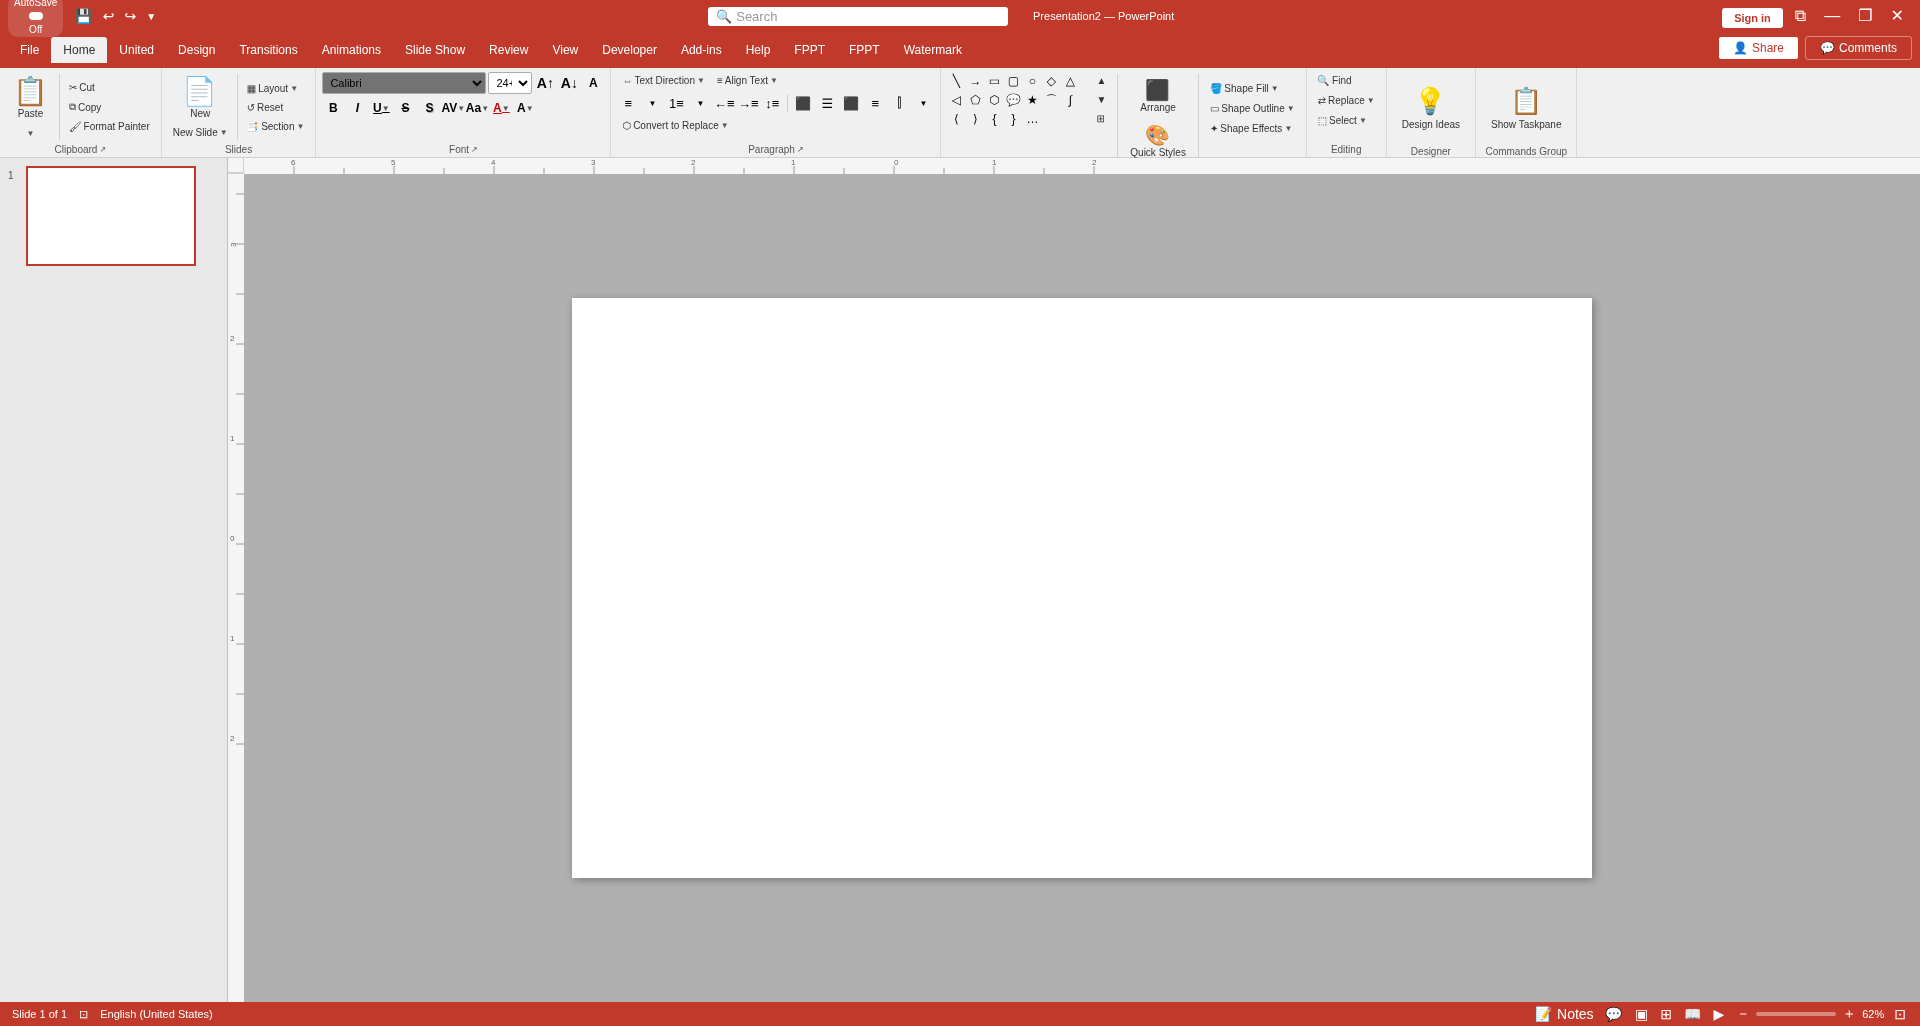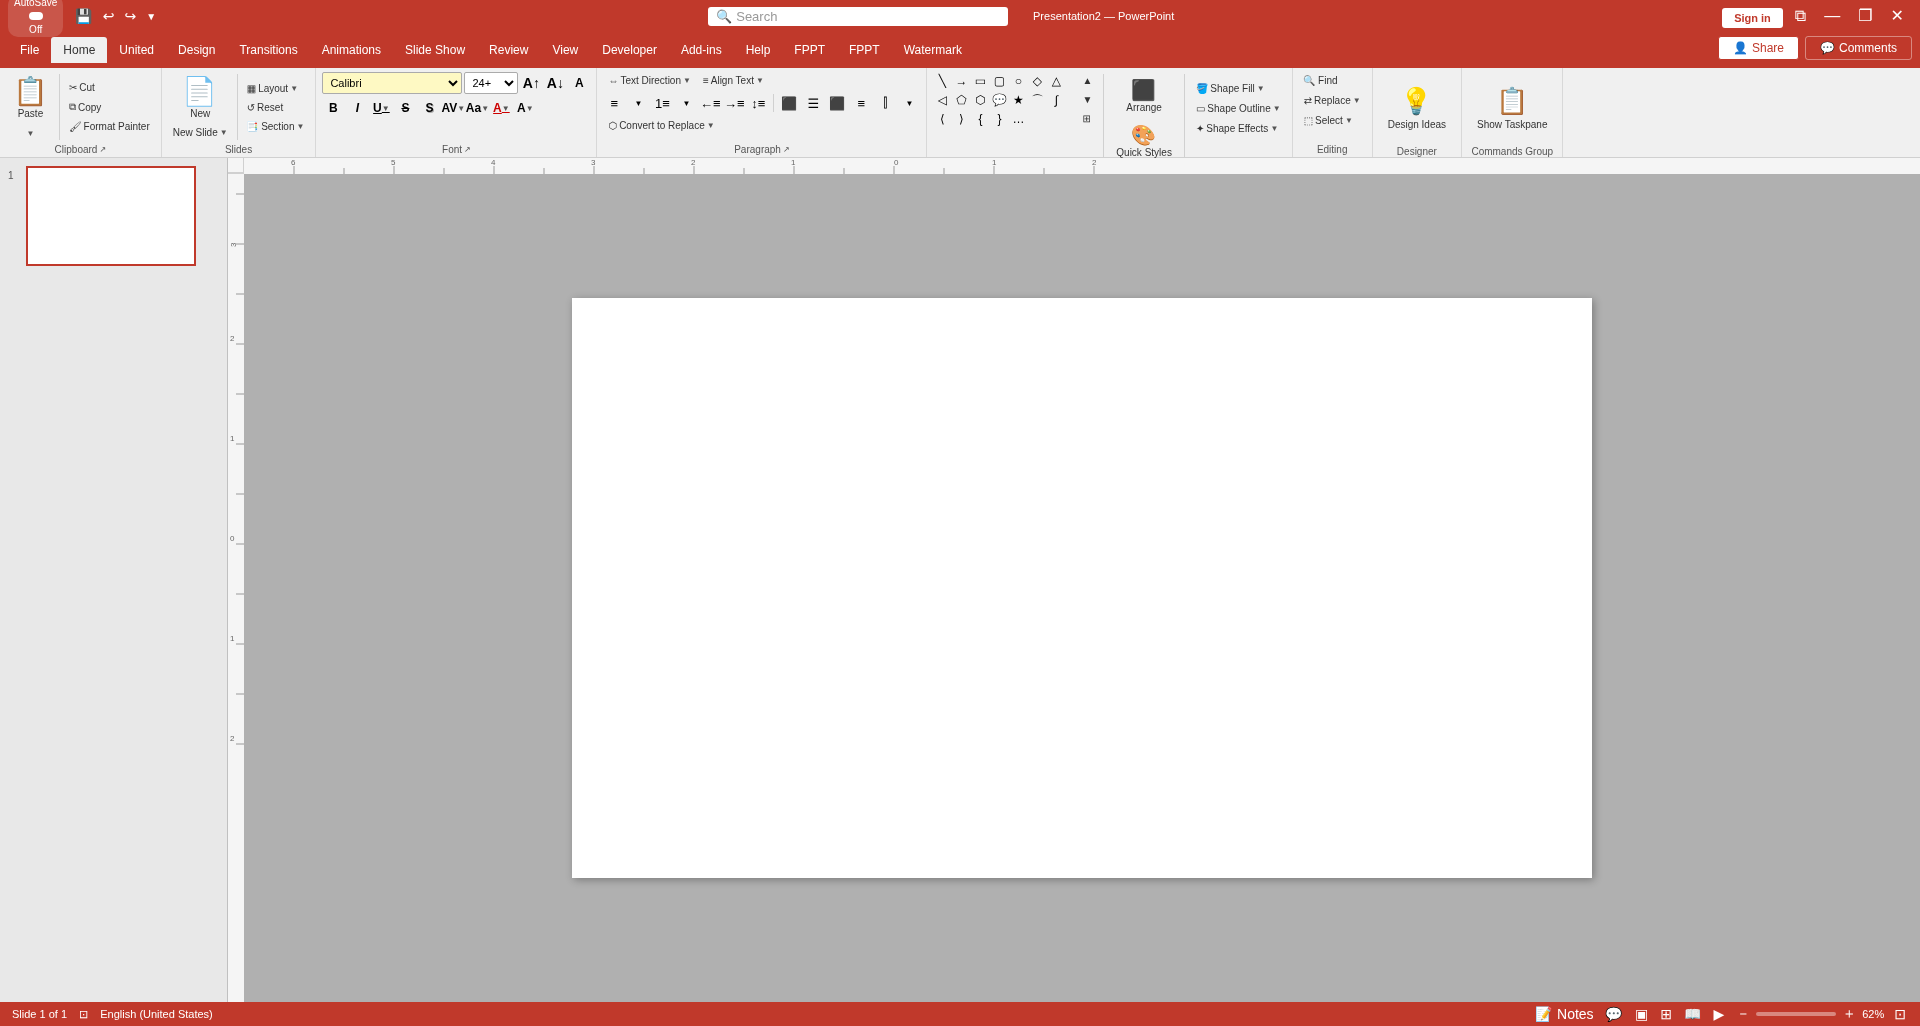--- a/index.html
+++ b/index.html
@@ -102,25 +102,25 @@
       display: flex; align-items: center; gap: 2px;
       cursor: pointer; padding: 2px 4px;
       border: 1px solid transparent; border-radius: 2px;
       font-size: 10px; color: #333; background: transparent;
     }
     .dropdown-arrow { font-size: 8px; color: #555; }
     .separator { width: 1px; background: #d0d0d0; margin: 2px 2px; align-self: stretch; }
     
     
     .font-selector {
-      width: 140px; height: 22px; border: 1px solid #ababab; border-radius: 2px;
-      font-size: 11px; padding: 1px 3px; background: #fef9c3; cursor: pointer;
+      width: 164px; height: 22px; border: 1px solid #ababab; border-radius: 2px;
+      font-size: 11px; padding: 1px 3px; background: #737373; cursor: pointer;
     }
     .size-selector {
-      width: 54px; height: 22px; border: 1px solid #ababab; border-radius: 2px;
+      width: 44px; height: 22px; border: 1px solid #ababab; border-radius: 2px;
       font-size: 11px; padding: 1px 3px; background: white; cursor: pointer;
     }
     .font-row { display: flex; gap: 2px; align-items: center; }
     .fmt-btn {
       width: 22px; height: 22px; border: 1px solid transparent; border-radius: 2px;
       background: transparent; cursor: pointer; font-size: 12px; font-weight: bold;
       display: flex; align-items: center; justify-content: center;
     }
     .fmt-btn.italic { font-style: italic; }
     .fmt-btn.underline { text-decoration: underline; }

